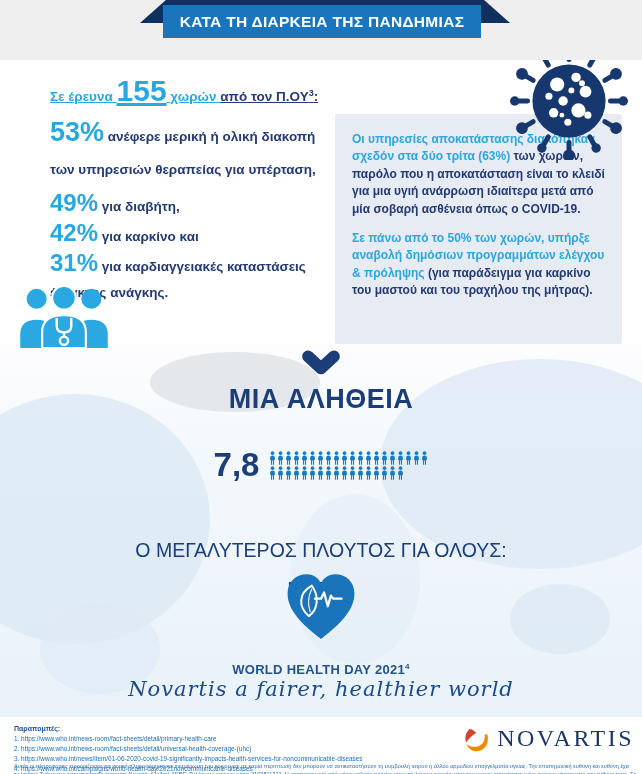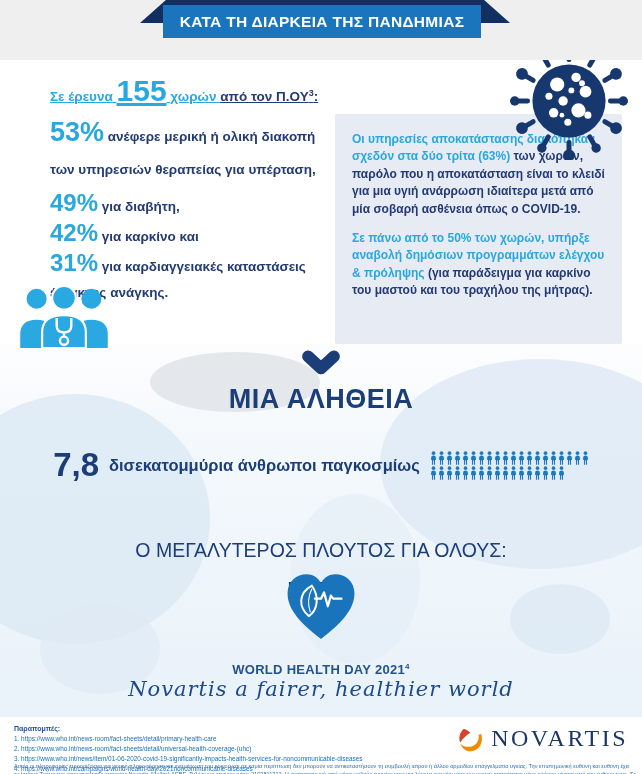--- a/index.html
+++ b/index.html
@@ -65,21 +65,21 @@
     font-size:13px;font-weight:bold;color:#23528f;letter-spacing:.3px;}
   .whd-title sup{font-size:8px;}
   .tagline{position:absolute;top:333px;width:100%;text-align:center;margin:0;
     font-family:"DejaVu Serif",serif;font-style:italic;font-size:21px;
     color:#1b4a8c;letter-spacing:1px;}
   
   .footer{height:69px;background:#fff;position:relative;z-index:2;}
   .refs{position:absolute;left:14px;top:8px;}
   .refs-title{font-size:7px;font-weight:bold;color:#1c4f9e;margin:0 0 2px 0;}
   .ref-link{display:block;font-size:6.4px;color:#1d6fb8;text-decoration:none;line-height:1.55;white-space:nowrap;}
-  .logo{position:absolute;right:14px;top:8px;display:flex;align-items:center;gap:8px;}
+  .logo{position:absolute;right:8px;top:8px;display:flex;align-items:center;gap:8px;}
   .logo-text{font-family:"Liberation Serif",serif;font-size:24px;color:#1c3667;letter-spacing:2.5px;}
   .disclaimer{position:absolute;left:14px;right:6px;top:46px;margin:0;
     font-size:5.6px;line-height:1.35;color:#2a6fb8;overflow:hidden;max-height:26px;}
 </style>
 </head>
 <body>
 
 <div class="top-strip">
   <div class="ribbon-back"></div>
   <div class="ribbon">
@@ -198,21 +198,20 @@
 
   <div class="map-content">
     <svg class="chevron" width="40" height="28" viewBox="0 0 36 26">
       <path d="M6 6 L18 17 L30 6" fill="none" stroke="#1b3e78" stroke-width="11" stroke-linecap="round" stroke-linejoin="round"></path>
     </svg>
 
     <h1 class="truth-heading">ΜΙΑ ΑΛΗΘΕΙΑ</h1>
 
     <div class="population">
       <span class="pop-number">7,8</span>
-      <span class="pop-text">δισεκατομμύρια άνθρωποι παγκοσμίως</span>
       <div class="crowd">
           <div class="crowd-row">
             <svg class="person" viewBox="0 0 10 19">
               <circle cx="5" cy="2.6" r="2.6"></circle>
               <path d="M1.6 9.2 Q1.6 5.9 5 5.9 Q8.4 5.9 8.4 9.2 L8.4 12.4 L7.2 12.4 L7.2 19 L5.6 19 L5.6 13 L4.4 13 L4.4 19 L2.8 19 L2.8 12.4 L1.6 12.4 Z"></path>
             </svg>
             <svg class="person" viewBox="0 0 10 19">
               <circle cx="5" cy="2.6" r="2.6"></circle>
               <path d="M1.6 9.2 Q1.6 5.9 5 5.9 Q8.4 5.9 8.4 9.2 L8.4 12.4 L7.2 12.4 L7.2 19 L5.6 19 L5.6 13 L4.4 13 L4.4 19 L2.8 19 L2.8 12.4 L1.6 12.4 Z"></path>
             </svg>

